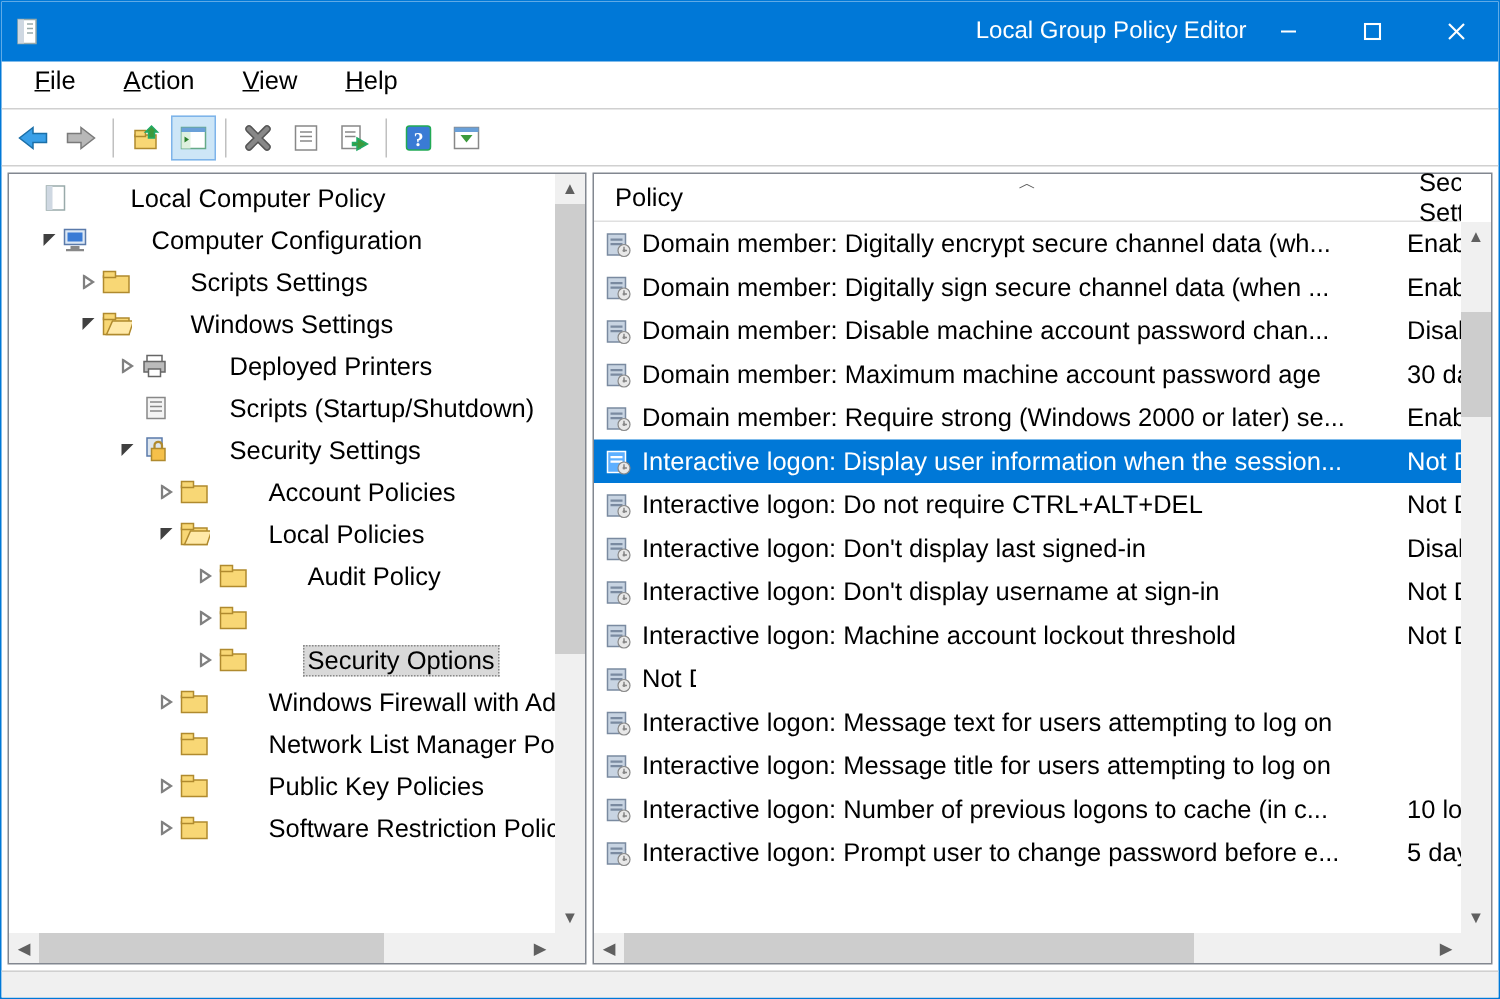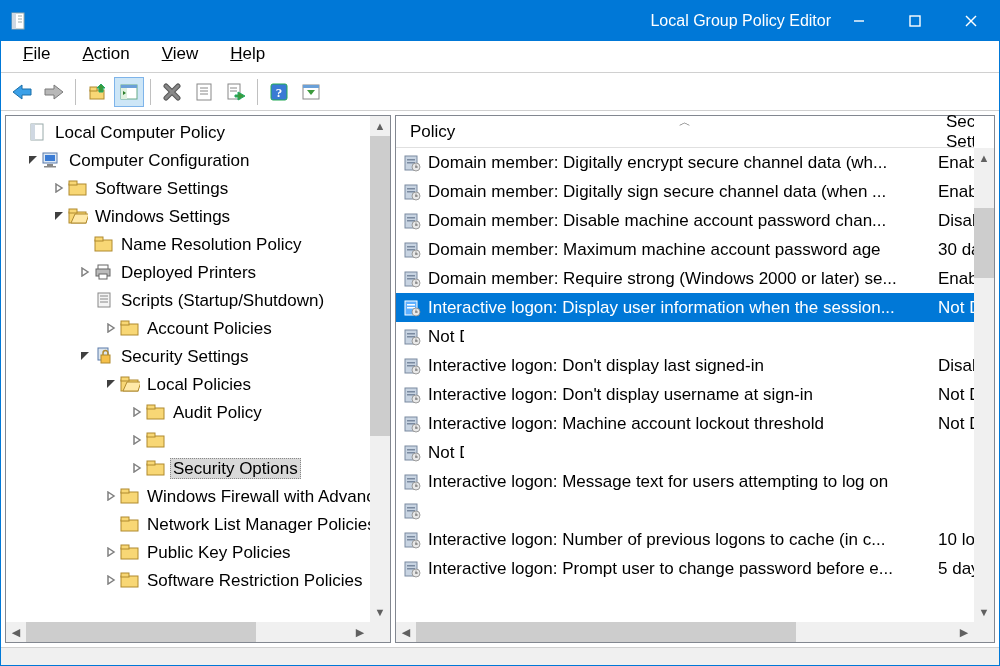--- a/index.html
+++ b/index.html
@@ -88,21 +88,21 @@
   .tree { padding: 2px 0 2px 4px; margin-right:20px; margin-bottom:20px; font-size:17px; line-height:1;}
   .tree-row {
     display:flex; align-items:center; height:28px; white-space:nowrap;
     padding-right:4px;
   }
   .tree-row .exp {
     width:18px;height:18px;display:flex;align-items:center;justify-content:center;
     color:#5a5a5a; font-size:12px; flex-shrink:0;
   }
   .tree-row .ticon { width:20px;height:20px;margin:0 4px 0 0; flex-shrink:0; display:flex;align-items:center;justify-content:center;}
-  .tree-row .tlabel { padding:2px 3px; }
+  .tree-row .tlabel { padding:2px 3px;margin-left:32px; }
   .tree-row.selected .tlabel { background:#d9d9d9; border:1px dotted #888; padding:1px 2px;}
   
   .list-header {
     display:flex; height:32px; align-items:center;
     border-bottom:1px solid #e0e0e0;
     padding-left:6px;
     margin-right:20px;
     font-size:17px;
     position:relative;
   }
@@ -271,49 +271,39 @@
               <svg width="10" height="10">
                 <path d="M2 1 L8 5 L2 9 Z" fill="none" stroke="#808080" stroke-width="1.5"></path>
               </svg>
             </span>
           <span class="ticon folder-closed">
               <svg width="20" height="16">
                 <rect class="back" x="1" y="4" width="17" height="11"></rect>
                 <rect class="back" x="1" y="1" width="8" height="4"></rect>
               </svg>
             </span>
-          <span class="tlabel">Software Settings</span>
+          <span class="tlabel">Scripts Settings</span>
         </div>
 
         <div class="tree-row" style="padding-left:40px">
           <span class="exp">
               <svg width="10" height="10">
                 <path d="M1 1 L9 1 L1 9 Z" fill="#404040"></path>
               </svg>
             </span>
           <span class="ticon folder-open">
               <svg width="20" height="16">
                 <rect class="back" x="1" y="4" width="17" height="11"></rect>
                 <rect class="back" x="1" y="1" width="8" height="4"></rect>
                 <polygon points="3,15 7,6 21,6 18,15" fill="#ffe9a8" stroke="#b08a2e"></polygon>
               </svg>
             </span>
           <span class="tlabel">Windows Settings</span>
         </div>
 
-        <div class="tree-row" style="padding-left:66px">
-          <span class="exp"></span>
-          <span class="ticon folder-closed">
-              <svg width="20" height="16">
-                <rect class="back" x="1" y="4" width="17" height="11"></rect>
-                <rect class="back" x="1" y="1" width="8" height="4"></rect>
-              </svg>
-            </span>
-          <span class="tlabel">Name Resolution Policy</span>
-        </div>
 
         <div class="tree-row" style="padding-left:66px">
           <span class="exp">
               <svg width="10" height="10">
                 <path d="M2 1 L8 5 L2 9 Z" fill="none" stroke="#808080" stroke-width="1.5"></path>
               </svg>
             </span>
           <span class="ticon">
               <svg width="20" height="18">
                 <rect x="4" y="2" width="10" height="5" fill="#fff" stroke="#666"></rect>
@@ -330,49 +320,49 @@
               <svg width="18" height="18">
                 <rect x="3" y="2" width="12" height="14" fill="#f4f4f4" stroke="#888"></rect>
                 <line x1="5" y1="5" x2="13" y2="5" stroke="#888"></line>
                 <line x1="5" y1="8" x2="13" y2="8" stroke="#888"></line>
                 <line x1="5" y1="11" x2="13" y2="11" stroke="#888"></line>
               </svg>
             </span>
           <span class="tlabel">Scripts (Startup/Shutdown)</span>
         </div>
 
-        <div class="tree-row" style="padding-left:92px">
-          <span class="exp">
-              <svg width="10" height="10">
-                <path d="M2 1 L8 5 L2 9 Z" fill="none" stroke="#808080" stroke-width="1.5"></path>
-              </svg>
-            </span>
-          <span class="ticon folder-closed">
-              <svg width="20" height="16">
-                <rect class="back" x="1" y="4" width="17" height="11"></rect>
-                <rect class="back" x="1" y="1" width="8" height="4"></rect>
-              </svg>
-            </span>
-          <span class="tlabel">Account Policies</span>
-        </div>
-
         <div class="tree-row" style="padding-left:66px">
           <span class="exp">
               <svg width="10" height="10">
                 <path d="M1 1 L9 1 L1 9 Z" fill="#404040"></path>
               </svg>
             </span>
           <span class="ticon">
               <svg width="18" height="20">
                 <rect x="3" y="2" width="10" height="12" fill="#dde6ef" stroke="#5a7aaa"></rect>
                 <rect x="6" y="9" width="9" height="8" fill="#f5c04a" stroke="#b08a2e"></rect>
                 <path d="M8 9 v-2 a2.5 2.5 0 0 1 5 0 v2" fill="none" stroke="#b08a2e" stroke-width="1.5"></path>
               </svg>
             </span>
           <span class="tlabel">Security Settings</span>
+        </div>
+
+        <div class="tree-row" style="padding-left:92px">
+          <span class="exp">
+              <svg width="10" height="10">
+                <path d="M2 1 L8 5 L2 9 Z" fill="none" stroke="#808080" stroke-width="1.5"></path>
+              </svg>
+            </span>
+          <span class="ticon folder-closed">
+              <svg width="20" height="16">
+                <rect class="back" x="1" y="4" width="17" height="11"></rect>
+                <rect class="back" x="1" y="1" width="8" height="4"></rect>
+              </svg>
+            </span>
+          <span class="tlabel">Account Policies</span>
         </div>
 
         <div class="tree-row" style="padding-left:92px">
           <span class="exp">
               <svg width="10" height="10">
                 <path d="M1 1 L9 1 L1 9 Z" fill="#404040"></path>
               </svg>
             </span>
           <span class="ticon folder-open">
               <svg width="20" height="16">
@@ -604,20 +594,21 @@
               <svg width="18" height="18">
                 <rect x="2" y="2" width="12" height="14" fill="#c8d4e2" stroke="#7a8aa0"></rect>
                 <rect x="4" y="5" width="8" height="1.5" fill="#7a8aa0"></rect>
                 <rect x="4" y="8" width="8" height="1.5" fill="#7a8aa0"></rect>
                 <circle cx="13" cy="13" r="4" fill="#e8e8e8" stroke="#888" stroke-width="0.8"></circle>
                 <circle cx="13" cy="13" r="1" fill="#888"></circle>
                 <line x1="13" y1="13" x2="13" y2="10.5" stroke="#888"></line>
                 <line x1="13" y1="13" x2="15" y2="13" stroke="#888"></line>
               </svg>
             </span>
+            <span class="ptext">Interactive logon: Do not require CTRL+ALT+DEL</span>
             <span class="pval">Not Defined</span>
           </div>
           <div class="list-row">
             <span class="picon">
               <svg width="18" height="18">
                 <rect x="2" y="2" width="12" height="14" fill="#c8d4e2" stroke="#7a8aa0"></rect>
                 <rect x="4" y="5" width="8" height="1.5" fill="#7a8aa0"></rect>
                 <rect x="4" y="8" width="8" height="1.5" fill="#7a8aa0"></rect>
                 <circle cx="13" cy="13" r="4" fill="#e8e8e8" stroke="#888" stroke-width="0.8"></circle>
                 <circle cx="13" cy="13" r="1" fill="#888"></circle>
@@ -692,20 +683,21 @@
               <svg width="18" height="18">
                 <rect x="2" y="2" width="12" height="14" fill="#c8d4e2" stroke="#7a8aa0"></rect>
                 <rect x="4" y="5" width="8" height="1.5" fill="#7a8aa0"></rect>
                 <rect x="4" y="8" width="8" height="1.5" fill="#7a8aa0"></rect>
                 <circle cx="13" cy="13" r="4" fill="#e8e8e8" stroke="#888" stroke-width="0.8"></circle>
                 <circle cx="13" cy="13" r="1" fill="#888"></circle>
                 <line x1="13" y1="13" x2="13" y2="10.5" stroke="#888"></line>
                 <line x1="13" y1="13" x2="15" y2="13" stroke="#888"></line>
               </svg>
             </span>
+            <span class="ptext">Interactive logon: Message title for users attempting to log on</span>
             <span class="pval"></span>
           </div>
           <div class="list-row">
             <span class="picon">
               <svg width="18" height="18">
                 <rect x="2" y="2" width="12" height="14" fill="#c8d4e2" stroke="#7a8aa0"></rect>
                 <rect x="4" y="5" width="8" height="1.5" fill="#7a8aa0"></rect>
                 <rect x="4" y="8" width="8" height="1.5" fill="#7a8aa0"></rect>
                 <circle cx="13" cy="13" r="4" fill="#e8e8e8" stroke="#888" stroke-width="0.8"></circle>
                 <circle cx="13" cy="13" r="1" fill="#888"></circle>

